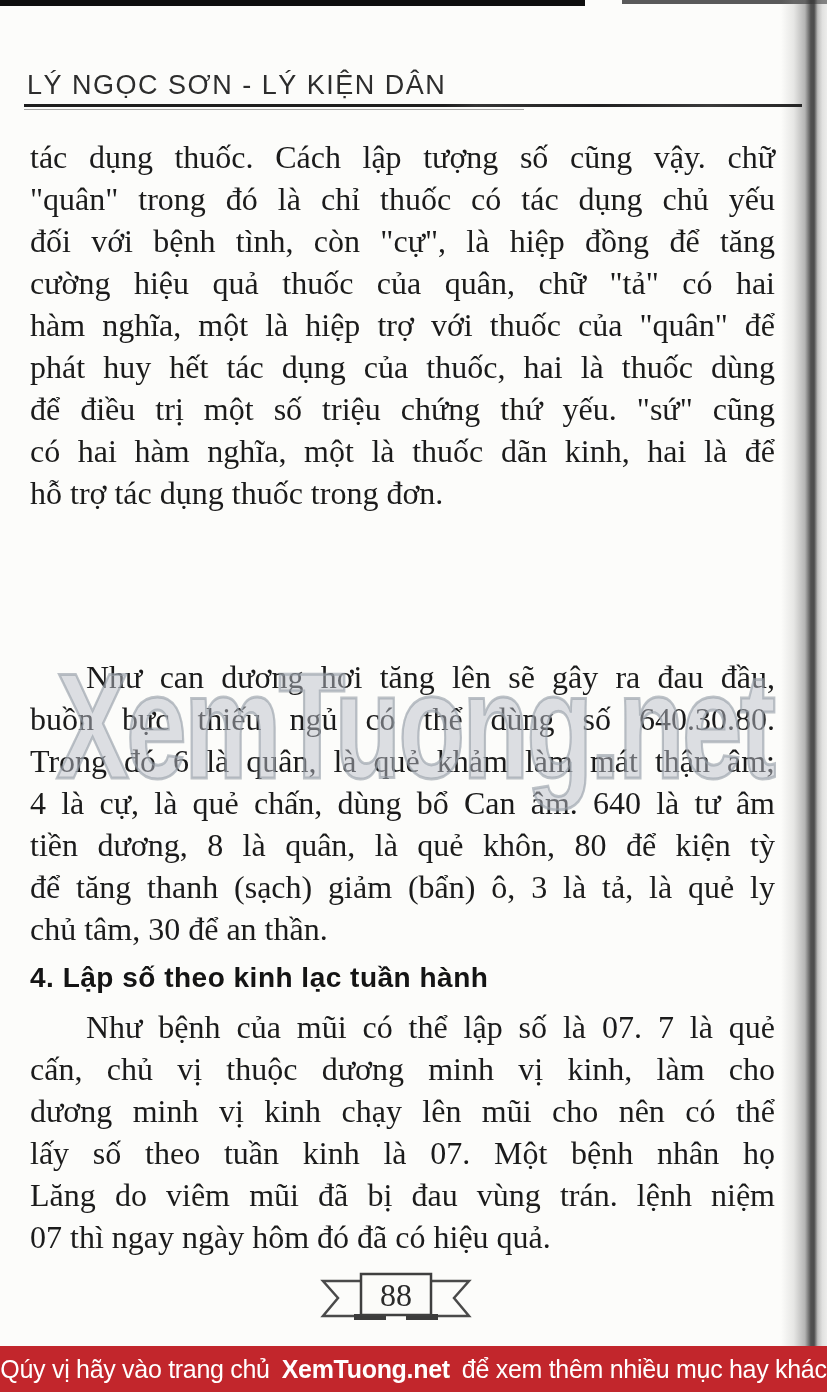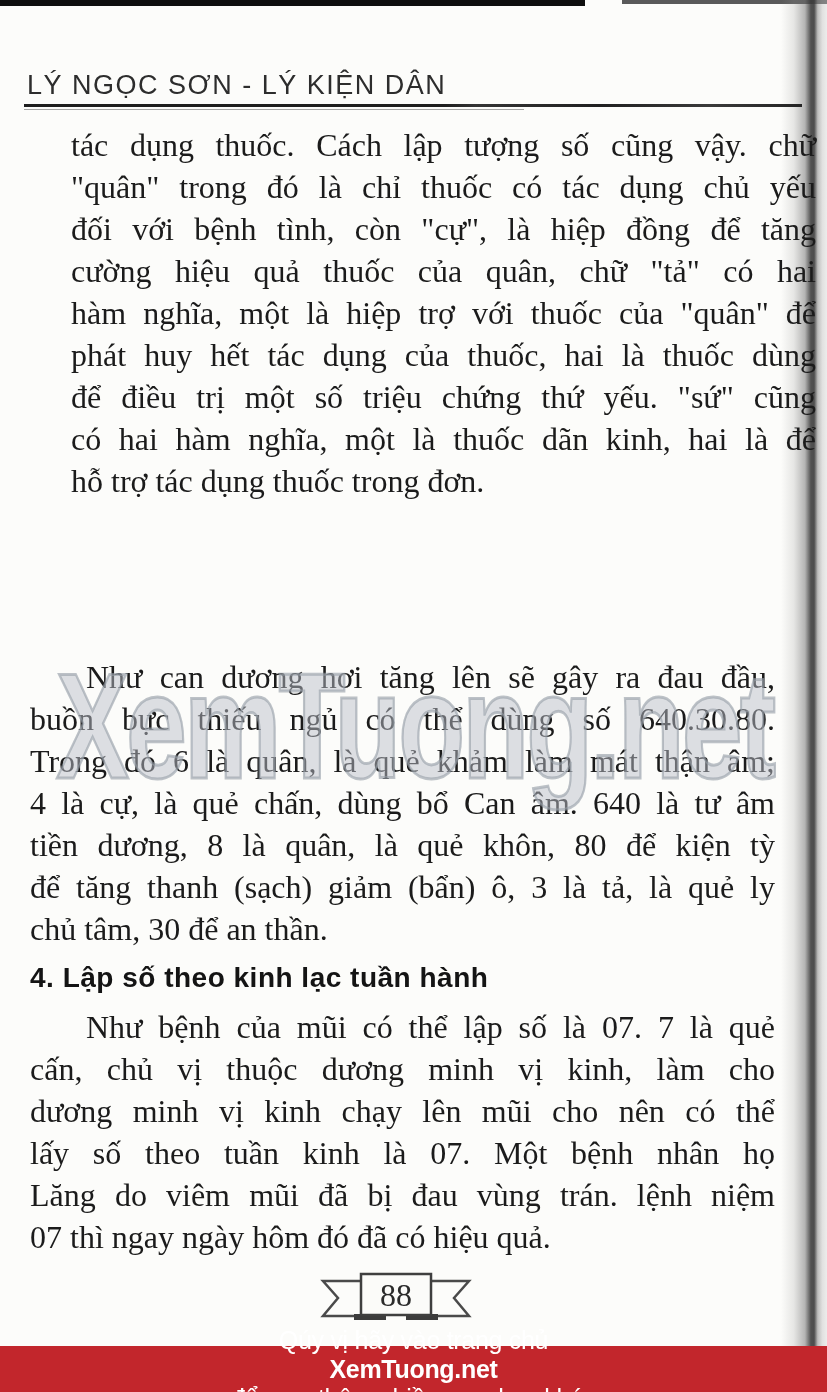--- a/index.html
+++ b/index.html
@@ -67,39 +67,39 @@
 
   
   .page-number-banner { position:absolute; left:310px; top:1268px; z-index:2; }
 
   
   .footer-banner {
     position:absolute; left:0; bottom:0; width:827px; height:46px;
     background:#c2262c; z-index:4;
     display:flex; align-items:center; justify-content:center;
     font-family:"Liberation Sans", sans-serif;
-    font-size:25px; color:#ffffff; white-space:nowrap; letter-spacing:-0.3px;flex-direction:column;
+    font-size:25px; color:#ffffff; white-space:nowrap; letter-spacing:-0.3px;
   }
   .footer-banner .seg { margin:0 6px; }
   .footer-brand { font-weight:700; }
 </style>
 </head>
 <body>
 
 <div class="page">
 
   <div class="top-strip-a"></div>
   <div class="top-strip-b"></div>
   <div class="binding-shadow"></div>
 
   <div class="book-header">LÝ NGỌC SƠN - LÝ KIỆN DÂN</div>
   <div class="header-rule"></div>
   <div class="header-rule-sub"></div>
 
-  <div class="para" style="top:124px;margin-left:41px;">
+  <div class="para" style="top:136px;">
       <div class="text-line">tác dụng thuốc. Cách lập tượng  số cũng vậy. chữ</div>
       <div class="text-line">"quân" trong đó là chỉ thuốc có tác dụng chủ yếu</div>
       <div class="text-line">đối với bệnh tình, còn "cự", là hiệp đồng để tăng</div>
       <div class="text-line">cường hiệu quả thuốc của quân, chữ "tả" có hai</div>
       <div class="text-line">hàm nghĩa, một là hiệp trợ với thuốc của "quân" để</div>
       <div class="text-line">phát huy hết tác dụng của thuốc, hai là thuốc dùng</div>
       <div class="text-line">để điều trị một số triệu chứng thứ yếu. "sứ" cũng</div>
       <div class="text-line">có hai hàm nghĩa, một là thuốc dãn kinh, hai là để</div>
       <div class="text-line">hỗ trợ tác dụng thuốc trong đơn.</div>
     </div>

